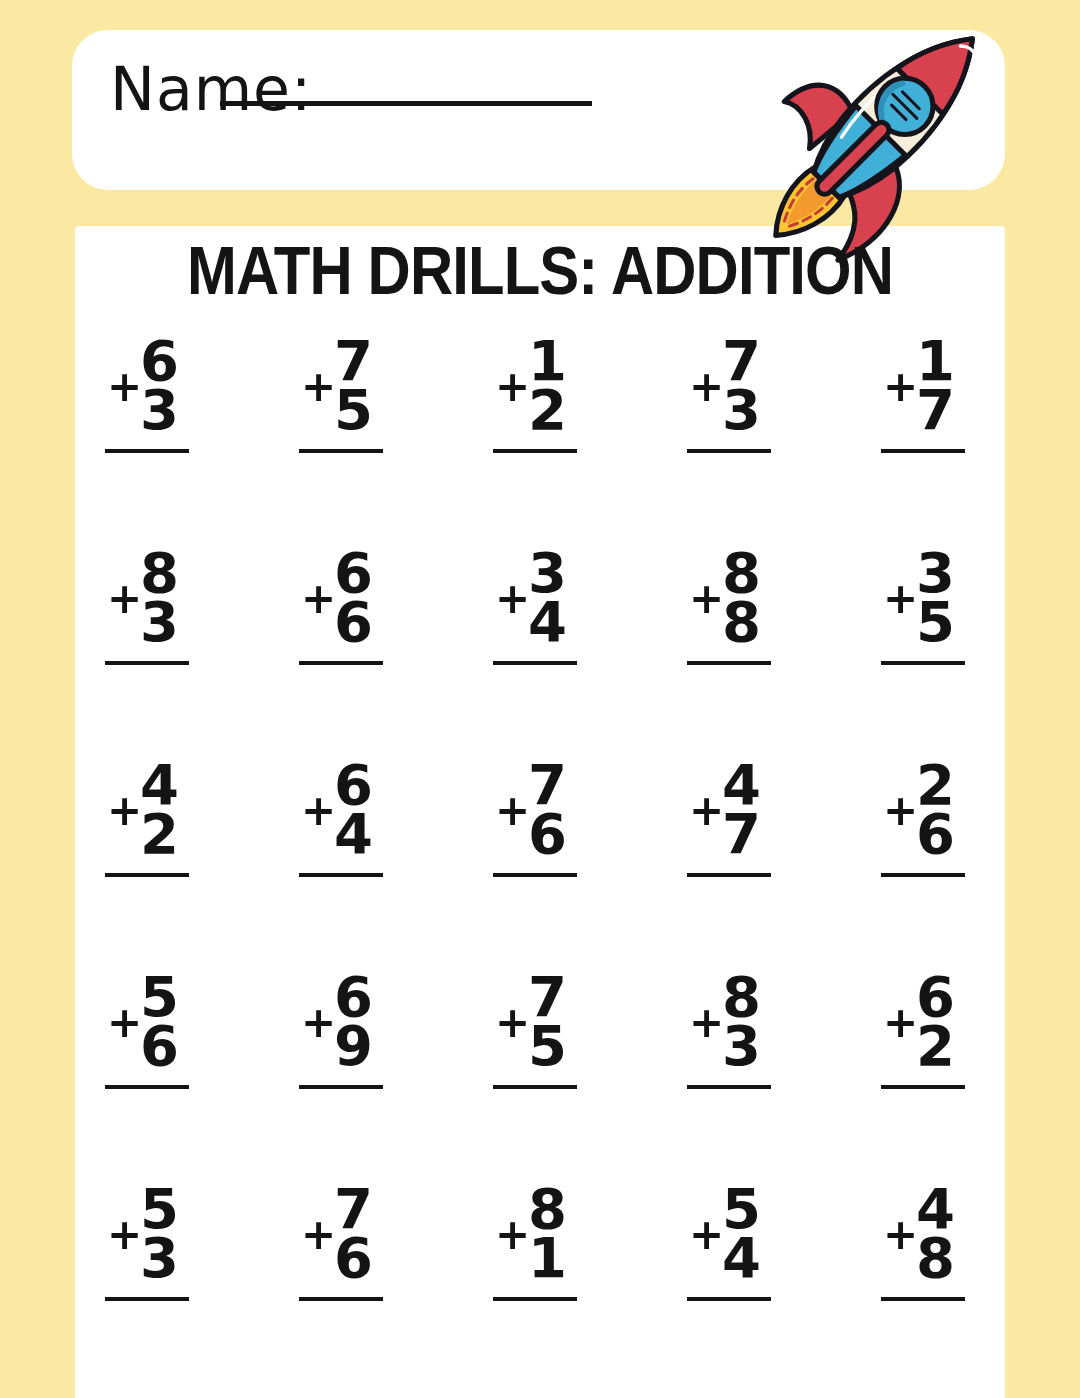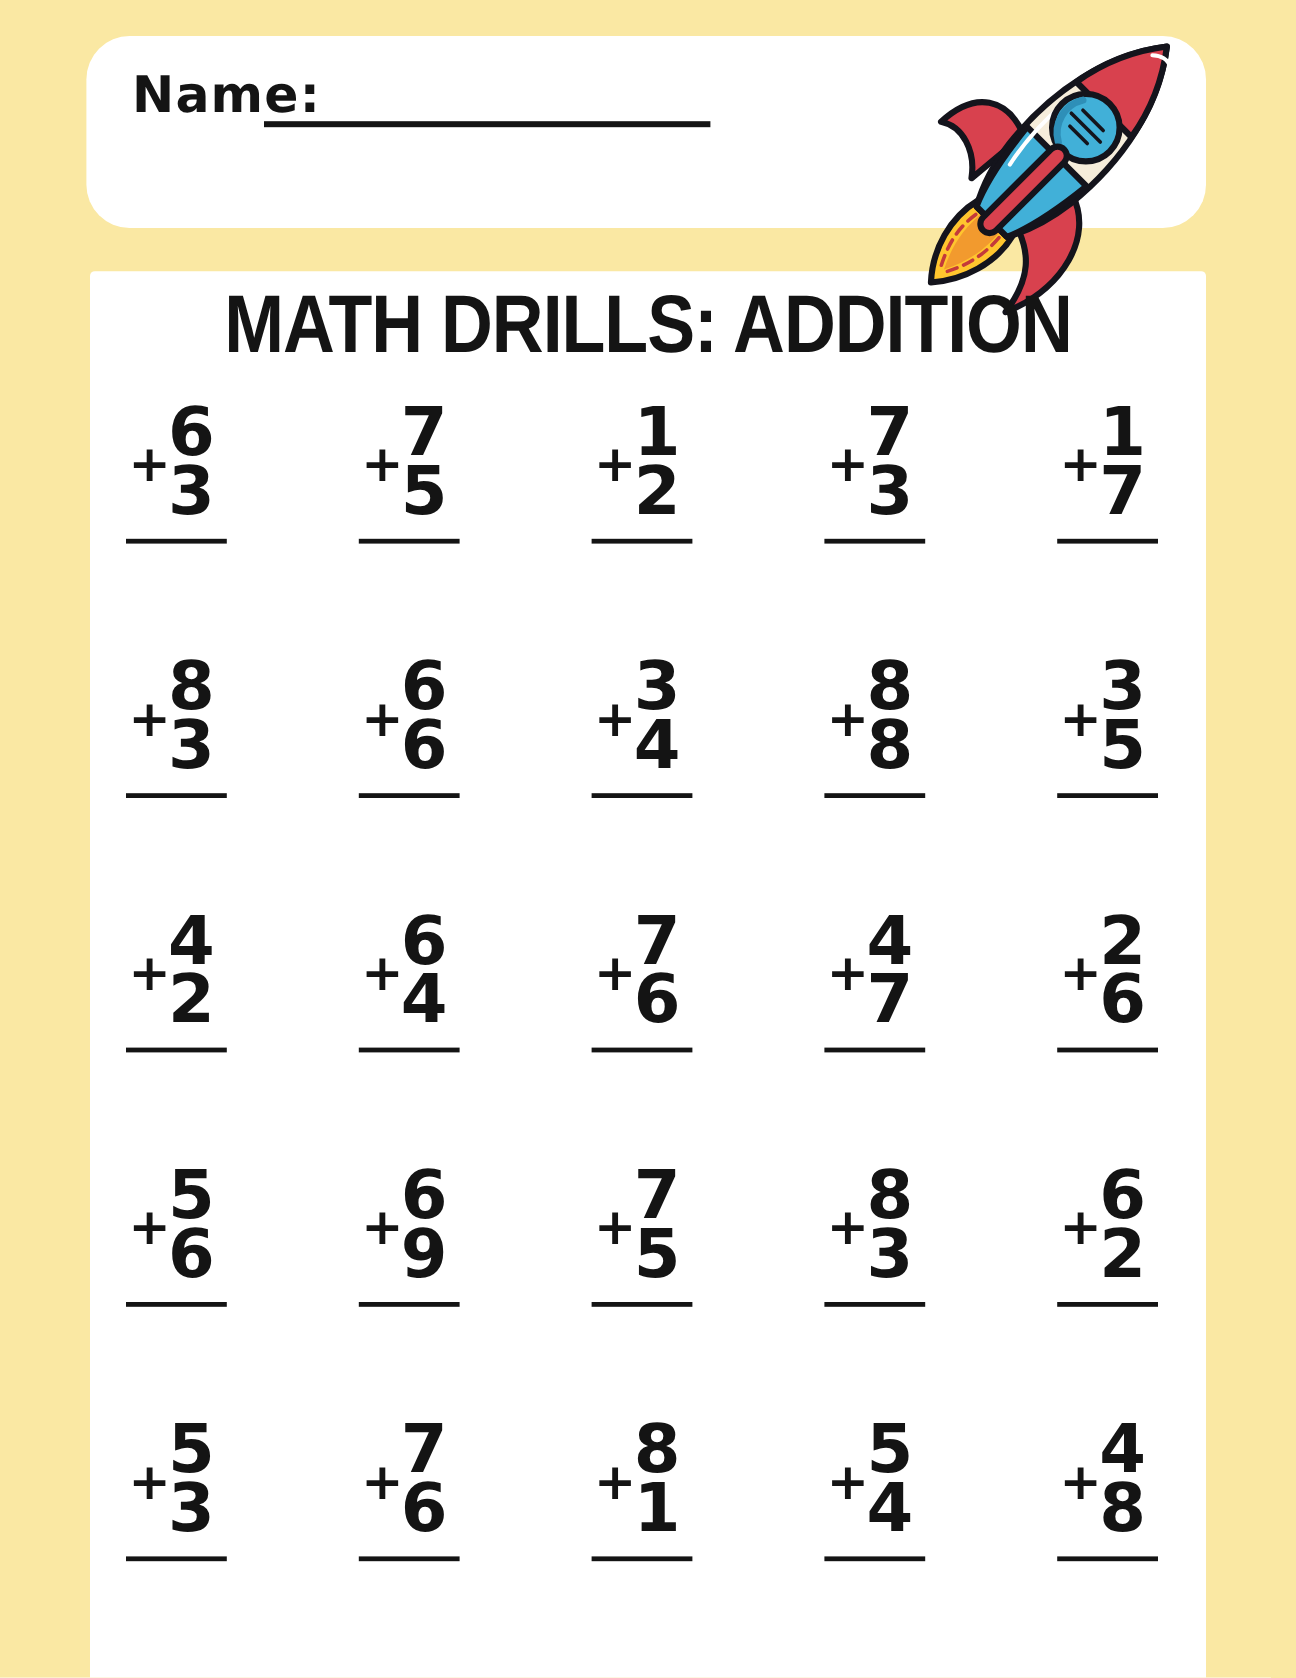--- a/index.html
+++ b/index.html
@@ -13,21 +13,21 @@
     width:1080px;height:1398px;position:relative;overflow:hidden;
     background:var(--page-bg);
     font-family:"DejaVu Sans",sans-serif;color:var(--ink);
   }
   .name-card{
     position:absolute;left:72px;top:30px;width:933px;height:160px;
     background:var(--card-bg);border-radius:36px;
   }
   .name-label{
     position:absolute;left:38px;top:24px;
-    font-size:42px;font-weight:700;letter-spacing:1px;
+    font-size:60px;font-weight:400;letter-spacing:1px;
   }
   .name-line{
     position:absolute;left:148px;top:36px;width:372px;height:40px;
     border-bottom:5px solid var(--ink);
   }
   .sheet-card{
     position:absolute;left:75px;top:226px;width:930px;height:1178px;
     background:var(--card-bg);border-radius:4px;
   }
   .title{

